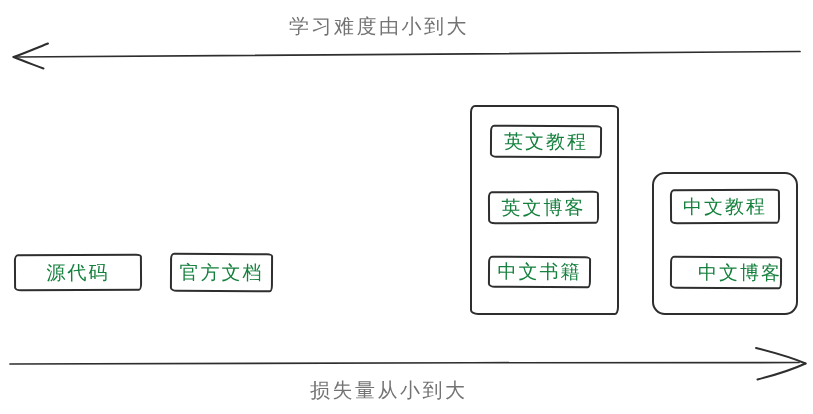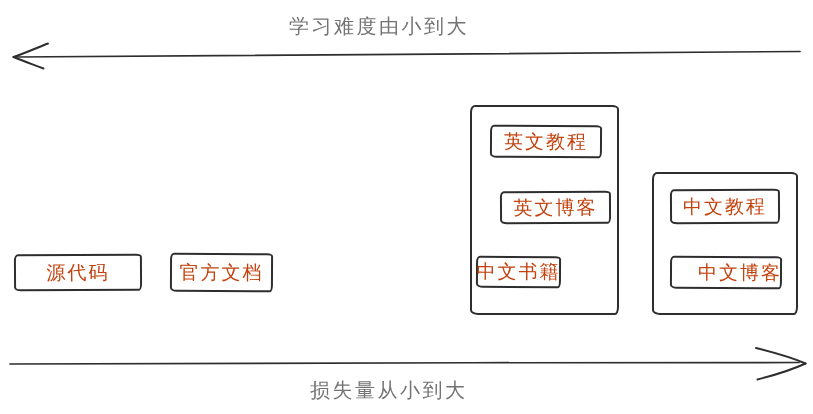--- a/index.html
+++ b/index.html
@@ -37,21 +37,21 @@
   }
   .sketch-box{
     position:absolute;
     box-sizing:border-box;
     border:2px solid var(--ink);
     border-radius:4px 6px 3px 7px / 6px 3px 7px 4px;
     background:var(--bg);
     display:flex;
     align-items:center;
     justify-content:center;
-    color:#c2410c;
+    color:#15803d;
     font-size:19px;
     letter-spacing:2px;
     white-space:nowrap;
   }
   .tilt-a{ transform:rotate(-0.35deg); }
   .tilt-b{ transform:rotate(0.3deg); }
   .group-box{
     position:absolute;
     box-sizing:border-box;
     border:2px solid var(--ink);
@@ -86,29 +86,29 @@
 
   <div class="sketch-box tilt-b" style="left:170px; top:253px; width:103px; height:39px;">
     <span>官方文档</span>
   </div>
 
 
   <div class="group-box" style="left:470px; top:105px; width:149px; height:210px;">
     <div class="sketch-box tilt-b" style="left:18px; top:18px; width:112px; height:33px;">
       <span>英文教程</span>
     </div>
-    <div class="sketch-box tilt-a" style="left:16px; top:84px; width:111px; height:33px;margin-left:12px;">
+    <div class="sketch-box tilt-a" style="left:16px; top:84px; width:111px; height:33px;">
       <span>英文博客</span>
     </div>
-    <div class="sketch-box tilt-b" style="left:4px; top:149px; width:85px; height:32px;">
+    <div class="sketch-box tilt-b" style="left:16px; top:149px; width:103px; height:32px;">
       <span>中文书籍</span>
     </div>
   </div>
 
-  <div class="group-box" style="left:652px; top:172px; width:146px; height:143px;">
+  <div class="group-box" style="left:652px; top:172px; width:146px; height:143px;border-radius:13px;">
     <div class="sketch-box tilt-a" style="left:16px; top:15px; width:110px; height:35px;">
       <span>中文教程</span>
     </div>
     <div class="sketch-box tilt-b" style="left:16px; top:82px; width:112px; height:33px;padding-left:28px;">
       <span>中文博客</span>
     </div>
   </div>
 
 </div>
 

